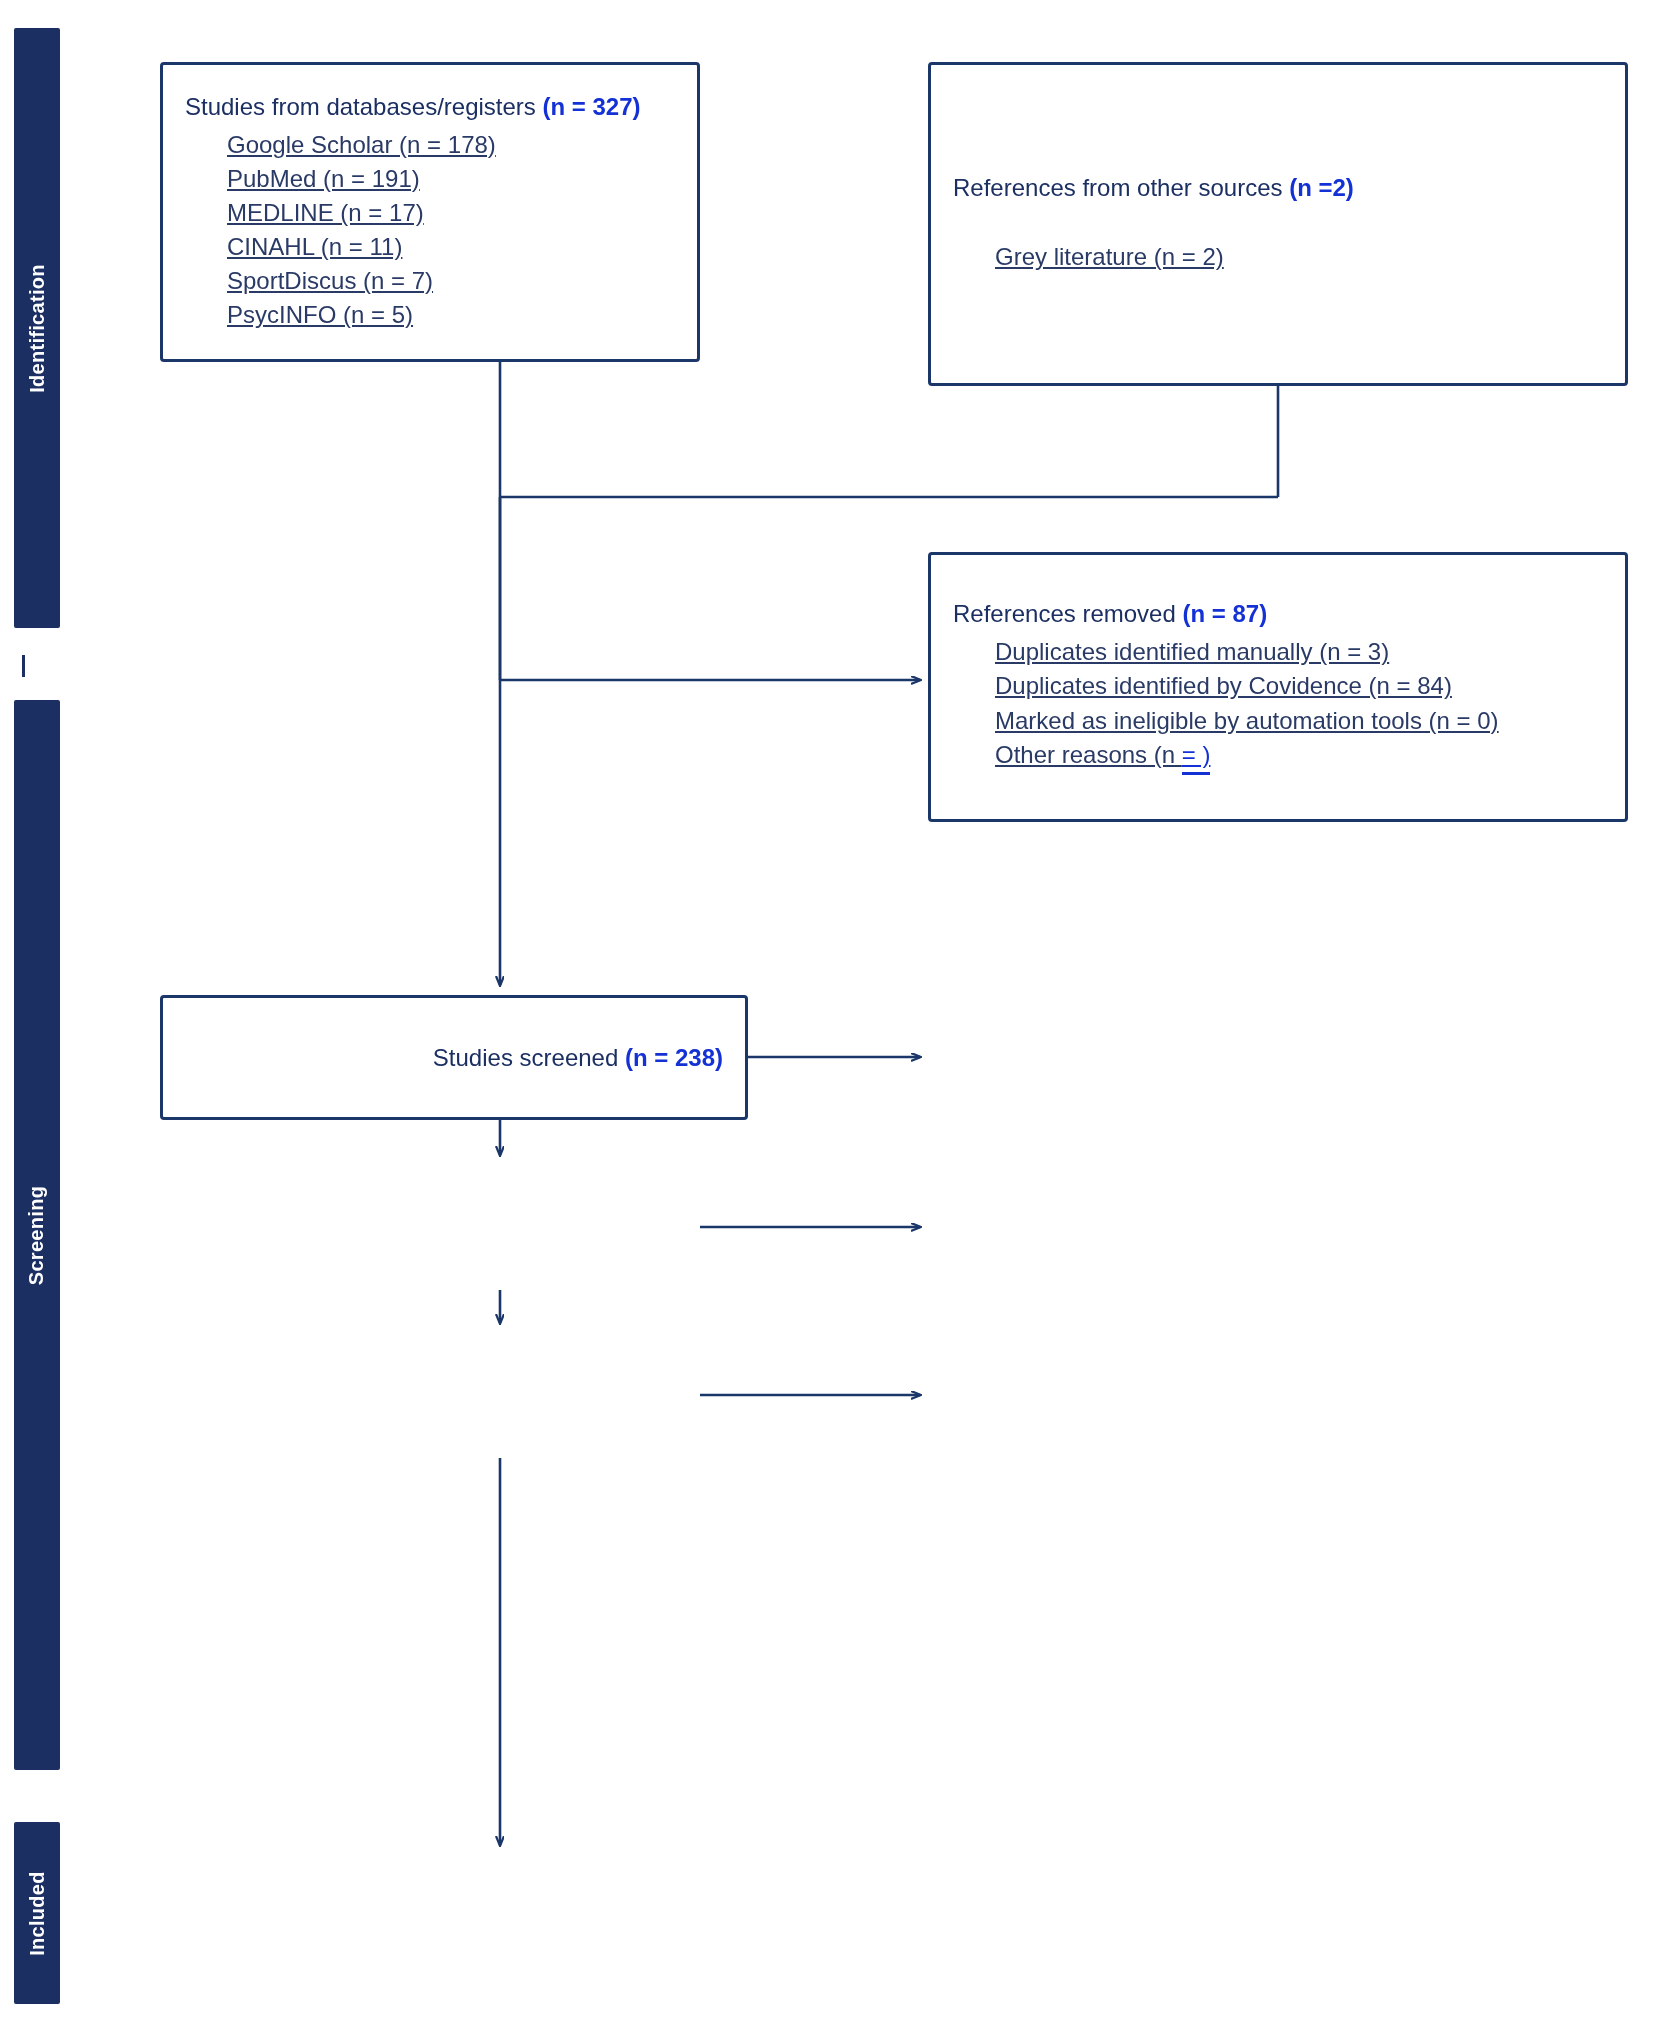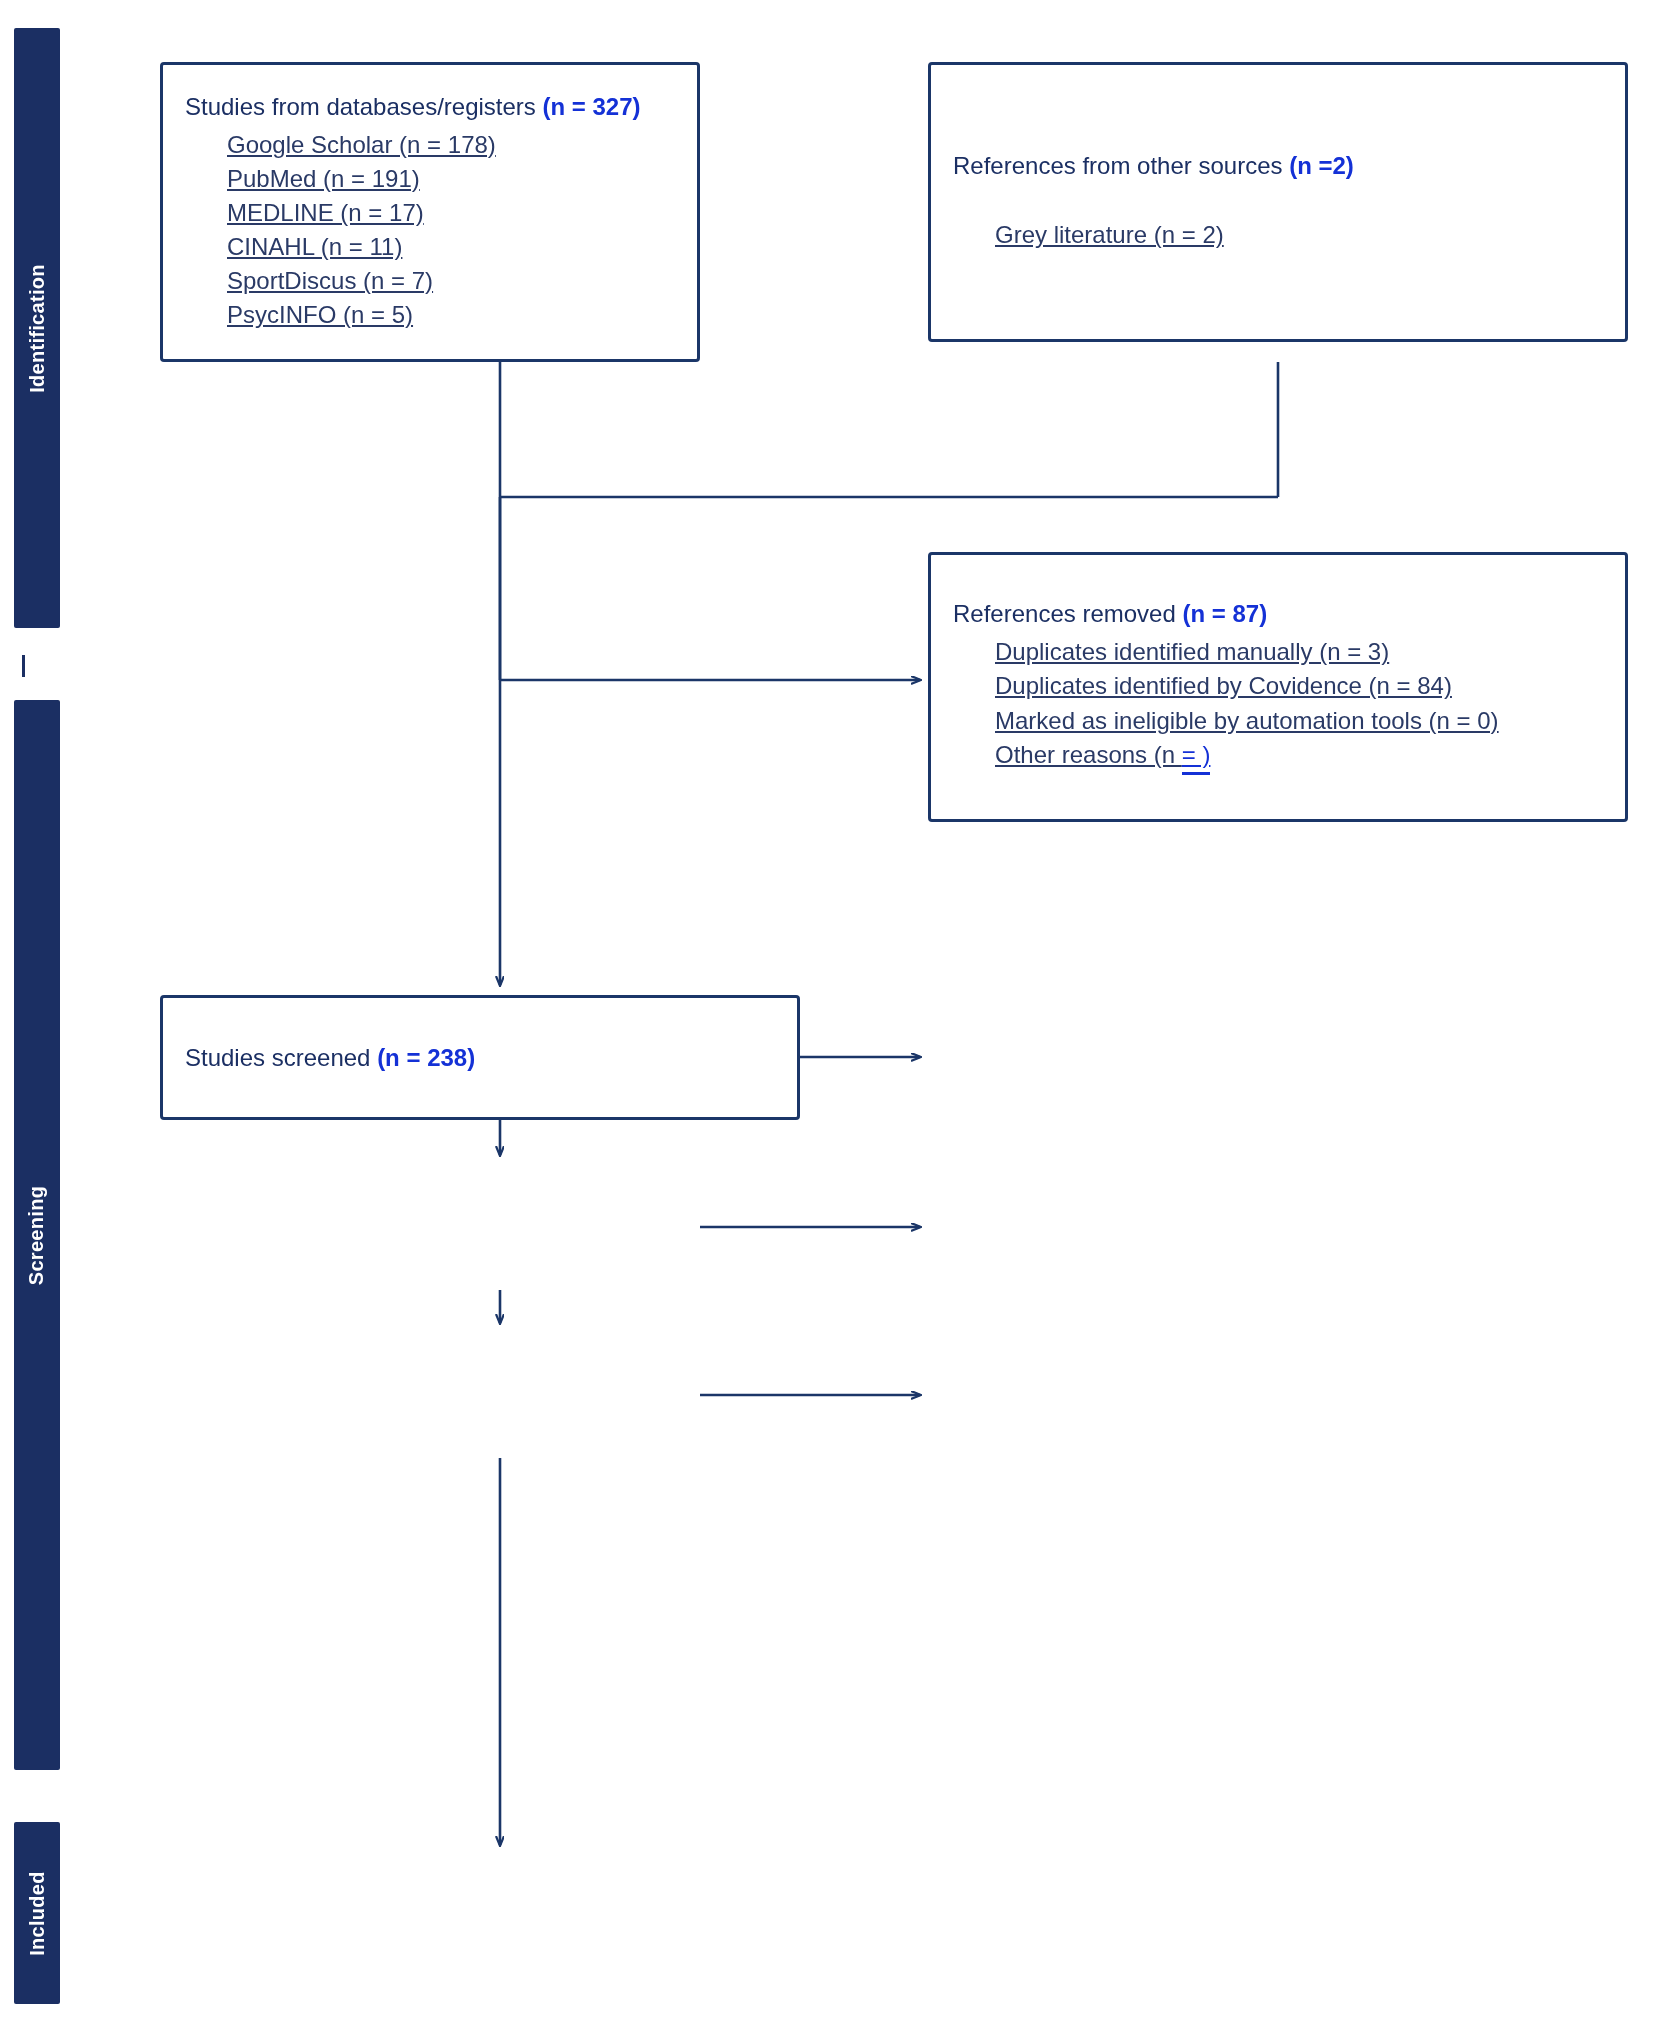--- a/index.html
+++ b/index.html
@@ -84,23 +84,23 @@
   .sublist li .blank {
     display: inline-block;
     min-width: 26px;
     border-bottom: 3px solid #1431d6;
     color: #1431d6;
     text-decoration: underline;
   }
 
   
   #box-databases     { left: 160px;  top: 62px;   width: 540px; height: 300px; }
-  #box-other-sources { left: 928px;  top: 62px;   width: 700px; height: 280px; gap: 31px; }
+  #box-other-sources { left: 928px;  top: 62px;   width: 700px; height: 324px; gap: 31px; }
   #box-removed       { left: 928px;  top: 552px;  width: 700px; height: 270px; }
-  #box-screened      { left: 160px;  top: 995px;  width: 640px; height: 125px; }
+  #box-screened      { left: 160px;  top: 995px;  width: 588px; height: 125px; align-items: flex-end; }
   #box-excluded1     { left: 928px;  top: 995px;  width: 700px; height: 125px; }</style>
 </head>
 <body>
 
 <div id="page">
 
   
   <div class="phase-bar" id="phase-identification">
     <span class="phase-label">Identification</span>
   </div>

